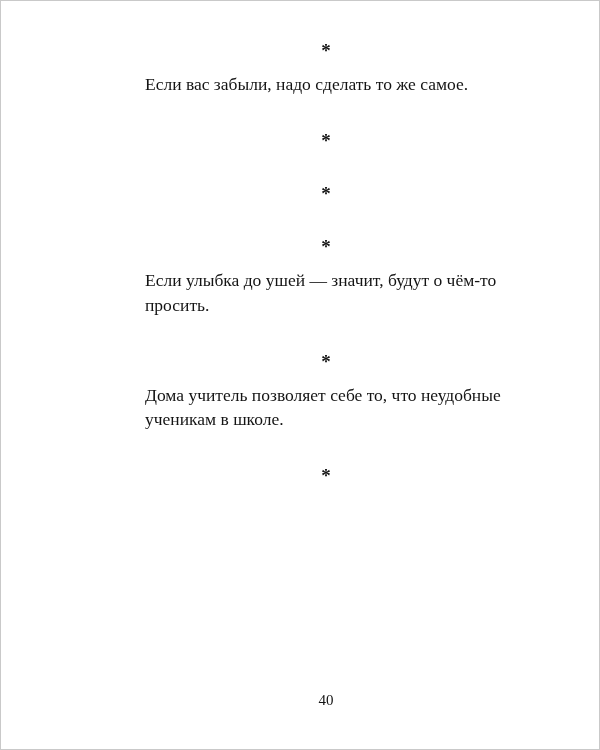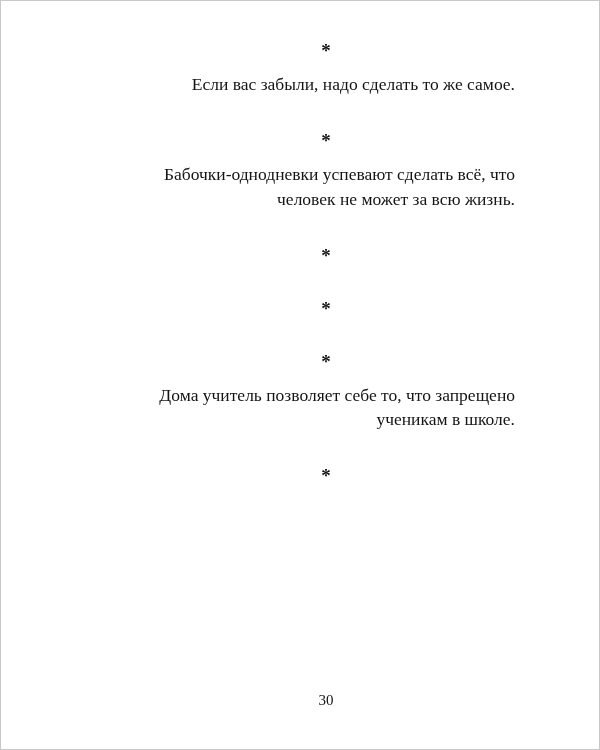--- a/index.html
+++ b/index.html
@@ -32,21 +32,22 @@
     font-size: 19px;
     font-weight: bold;
     line-height: 1;
     margin-bottom: 12px;
     letter-spacing: 0;
   }
   .aphorism-text {
     font-size: 17.5px;
     line-height: 1.42;
     white-space: pre-line;
-    text-align: right;
+    text-align: left;
+    margin-left: 8px;
   }
   .page-number {
     position: absolute;
     bottom: 40px;
     left: 136px;
     width: 378px;
     text-align: center;
     font-size: 15px;
     color: #141414;
   }
@@ -57,38 +58,38 @@
 <div class="book-page">
   <div class="content">
 
     <div class="aphorism-block">
       <div class="aphorism-marker">*</div>
       <div class="aphorism-text">Если вас забыли, надо сделать то же самое.</div>
     </div>
 
     <div class="aphorism-block">
       <div class="aphorism-marker">*</div>
-      <div class="aphorism-text">Бабочки-однодневки успевают сделать всё, что
-человек не может за всю жизнь.</div>
     </div>
 
     <div class="aphorism-block">
       <div class="aphorism-marker">*</div>
     </div>
 
     <div class="aphorism-block">
       <div class="aphorism-marker">*</div>
+      <div class="aphorism-text">Если улыбка до ушей — значит, будут о чём-то
+просить.</div>
     </div>
 
     <div class="aphorism-block">
       <div class="aphorism-marker">*</div>
-      <div class="aphorism-text">Дома учитель позволяет себе то, что запрещено
+      <div class="aphorism-text">Дома учитель позволяет себе то, что неудобные
 ученикам в школе.</div>
     </div>
 
     <div class="aphorism-block">
       <div class="aphorism-marker">*</div>
     </div>
 
   </div>
 
-  <div class="page-number">30</div>
+  <div class="page-number">40</div>
 </div>
 
 </body></html>

